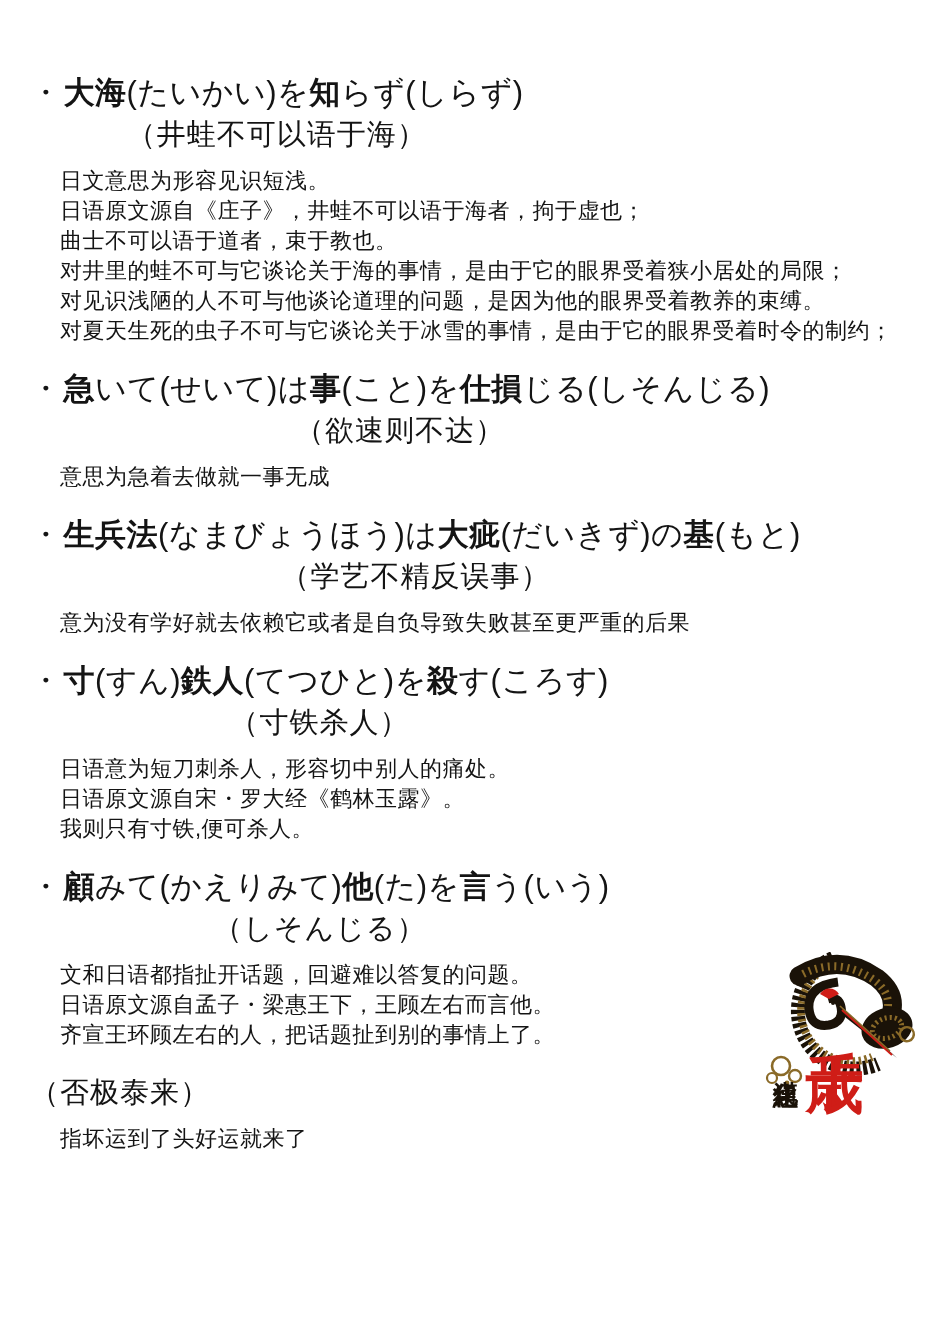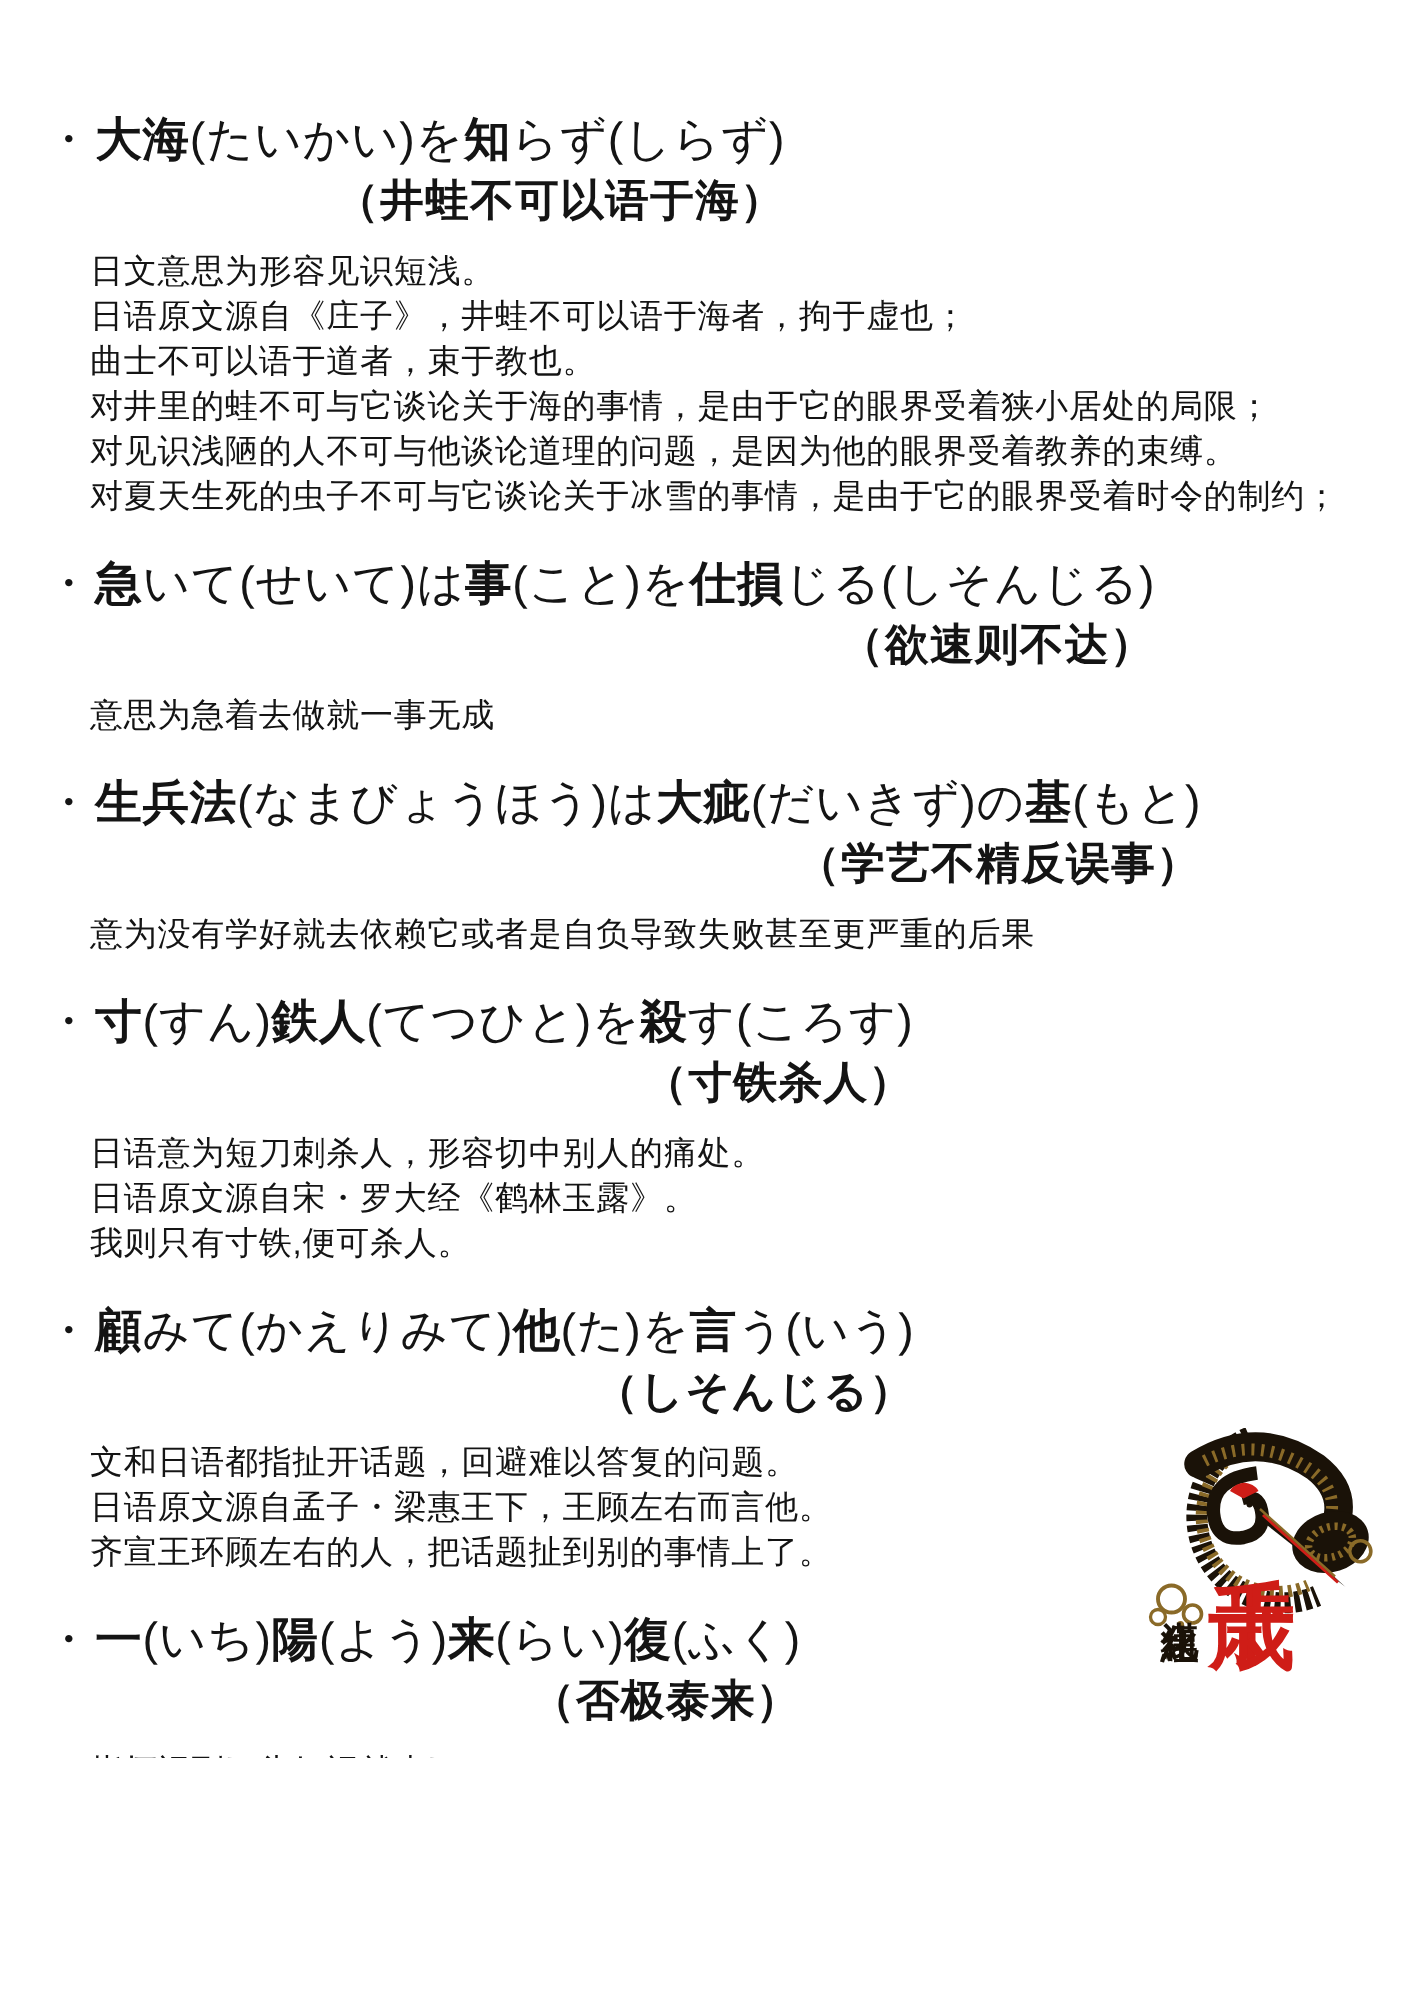--- a/index.html
+++ b/index.html
@@ -29,22 +29,22 @@
     line-height:42px;
     font-weight:normal;
     white-space:nowrap;
     letter-spacing:0.5px;
   }
   .section-title b{font-weight:bold;}
   .bullet{margin-right:2px;}
   .section-sub{
     font-size:29px;
     line-height:40px;
-    font-weight:bold;
-    text-align:right;
+    font-weight:normal;
+    text-align:center;
     white-space:nowrap;
     letter-spacing:1px;
   }
   .section-notes{margin:12px 0 0 30px;}
   .note-line{
     font-size:22px;
     line-height:30px;
     white-space:nowrap;
     letter-spacing:0.5px;
   }
@@ -144,21 +144,20 @@
     </div>
     <div class="section-notes">
           <div class="note-line">文和日语都指扯开话题，回避难以答复的问题。</div>
           <div class="note-line">日语原文源自孟子・梁惠王下，王顾左右而言他。</div>
           <div class="note-line">齐宣王环顾左右的人，把话题扯到别的事情上了。</div>
         </div>
   </section>
 
   <section class="section">
     <div class="section-header">
-      <div class="section-title"><span class="bullet">・</span><span class="title-text"><b>一</b>(いち)<b>陽</b>(よう)<b>来</b>(らい)<b>復</b>(ふく)</span></div>
       <div class="section-sub">（否极泰来）</div>
     </div>
     <div class="section-notes">
           <div class="note-line">指坏运到了头好运就来了</div>
         </div>
   </section>
 </main>
 
   <div class="logo">
     <svg class="logo-emblem" width="190" height="155" viewBox="0 0 190 155" aria-hidden="true">

